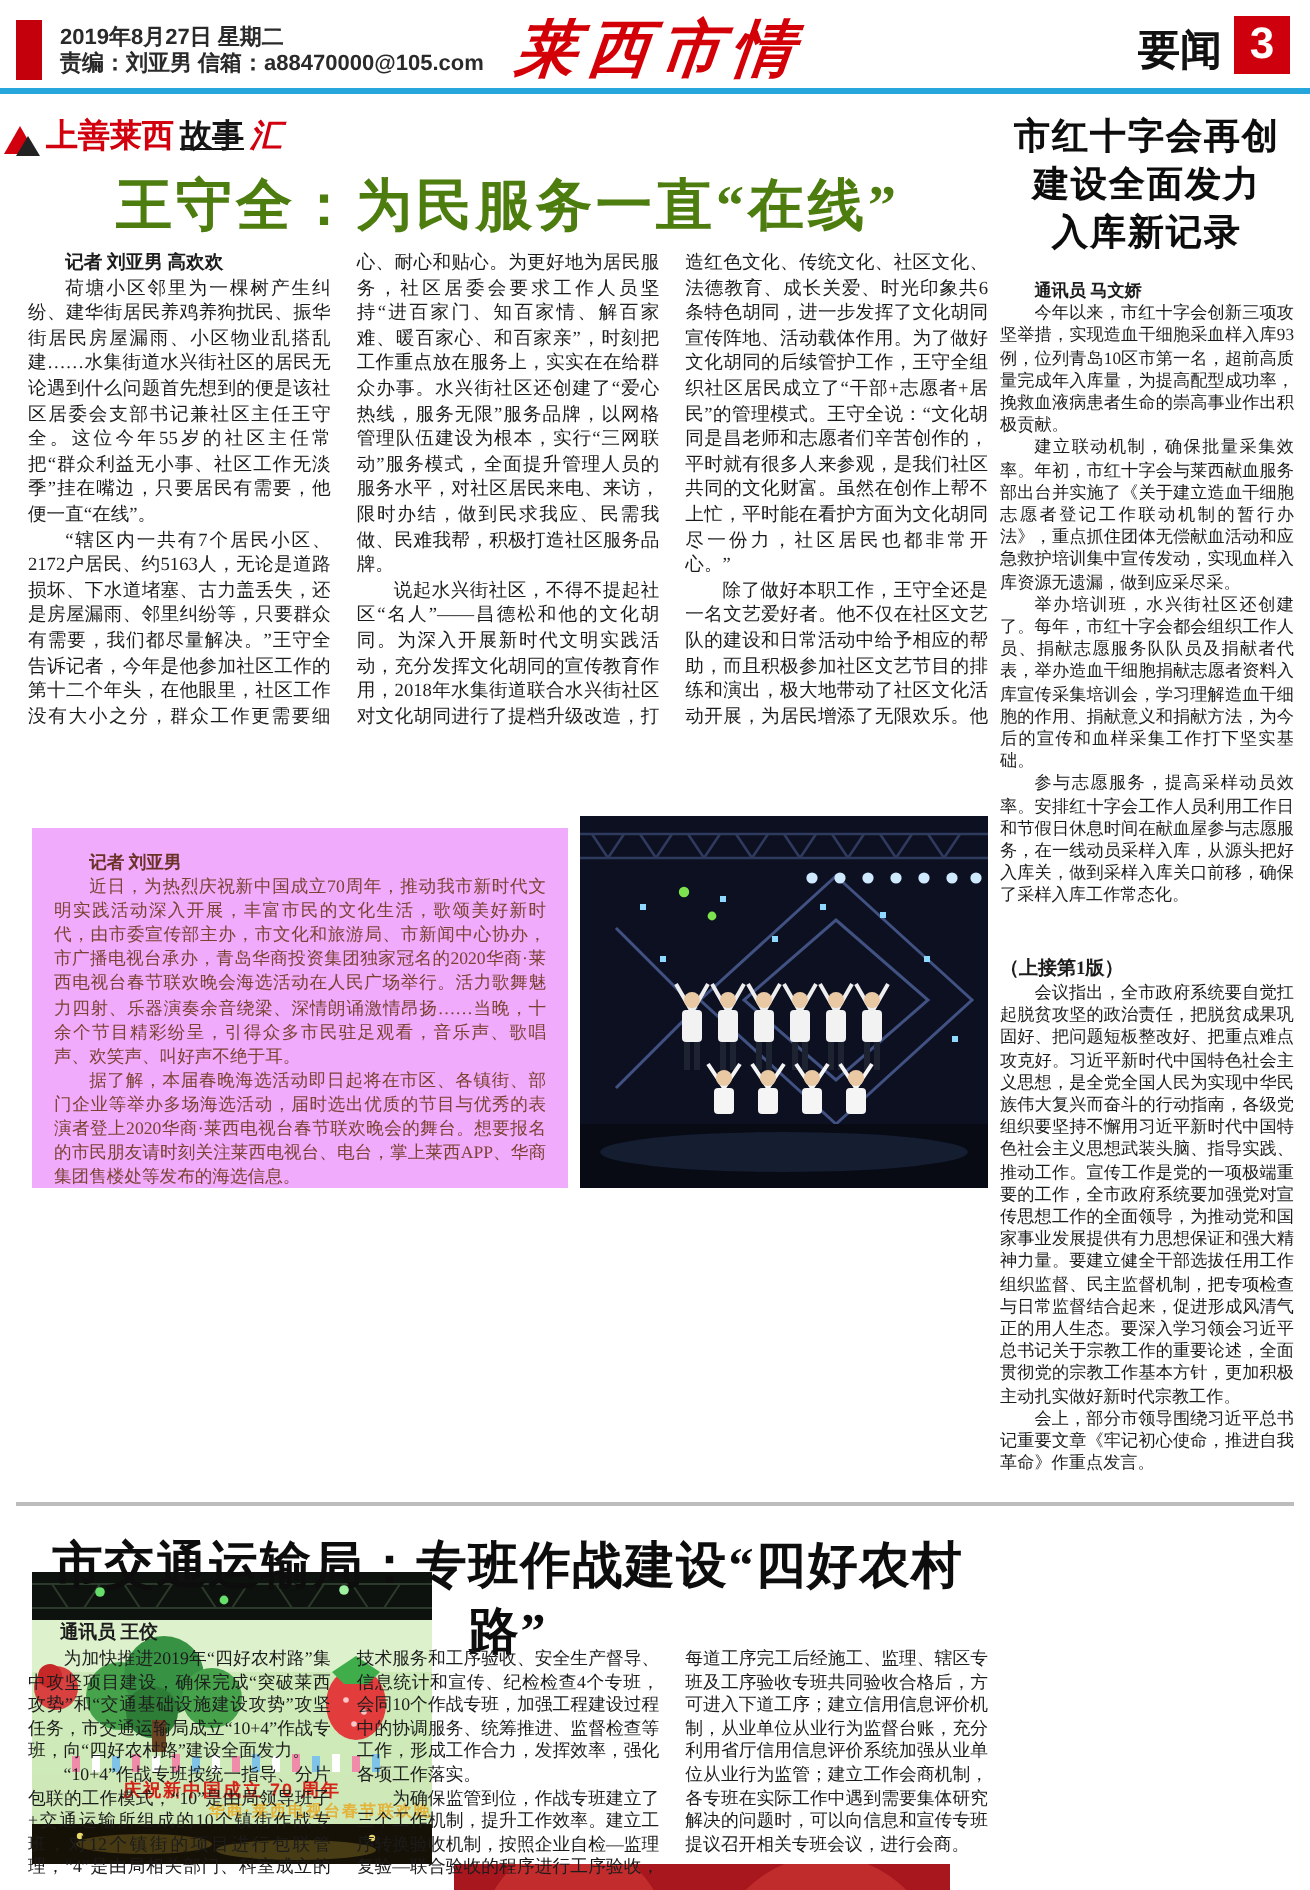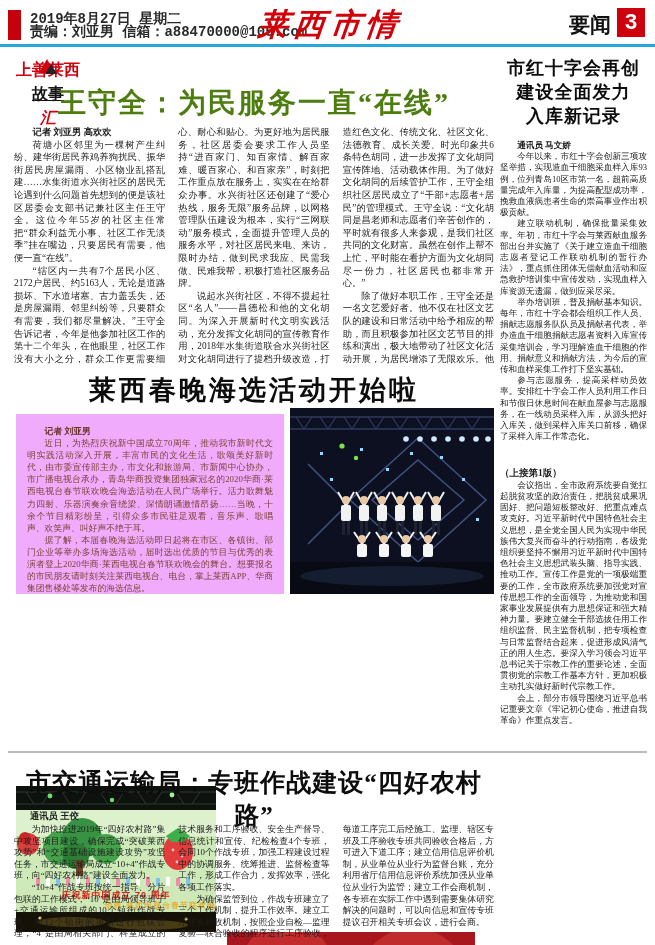--- a/index.html
+++ b/index.html
@@ -3,34 +3,34 @@
 <meta charset="utf-8">
 <style>
   html,body{margin:0;padding:0;background:#e9e9e9;}
   #page{position:relative;width:655px;height:945px;background:#ffffff;overflow:hidden;
         font-family:"Liberation Serif","DejaVu Serif",serif;color:#1c1c1c;}
   .abs{position:absolute;}
   p{margin:0;text-indent:2em;text-align:justify;}
 
   
   #red-bar{left:8px;top:10px;width:13px;height:30px;background:#c4000c;}
-  #date-block{left:30px;top:13px;font-family:Liberation Mono, monospace;font-weight:bold;
-              font-size:14px;line-height:12.5px;color:#2a2a2a;}
+  #date-block{left:30px;top:13px;font-family:Liberation Sans, sans-serif;font-weight:bold;
+              font-size:11px;line-height:12.5px;color:#2a2a2a;}
   #masthead{left:215px;top:4px;width:230px;text-align:center;font-size:31px;font-weight:900;
             color:#d30008;font-style:italic;letter-spacing:5px;transform:skewX(-6deg);}
   #section-label{right:44px;top:11px;font-family:"Liberation Sans",sans-serif;font-weight:900;
                  font-size:21px;color:#111;}
   #page-num{right:10px;top:8px;width:28px;height:29px;background:#ce000d;color:#fff;
             font-family:"Liberation Sans",sans-serif;font-weight:bold;font-size:22px;
             text-align:center;line-height:28px;}
   #cyan-rule{left:0;top:44px;width:655px;height:3px;background:#27a6dc;}
 
   
-  #badge{left:16px;top:57px;height:22px;display:flex;align-items:center;gap:3px;
-         font-family:"Liberation Sans",sans-serif;font-weight:900;font-size:16px;flex-direction:column;}
+  #badge{left:2px;top:57px;height:22px;display:flex;align-items:flex-end;gap:3px;
+         font-family:"Liberation Sans",sans-serif;font-weight:900;font-size:16px;}
   .badge-ico{width:18px;height:18px;position:relative;}
   .badge-ico span{position:absolute;}
   .b1{left:0;top:2px;border-left:8px solid transparent;border-right:8px solid transparent;border-bottom:14px solid #d2000e;}
   .b2{left:6px;top:7px;border-left:6px solid transparent;border-right:6px solid transparent;border-bottom:10px solid #222;}
   .badge-red{color:#d2000e;}
   .badge-blk{color:#151515;text-decoration:underline;}
   .badge-hui{color:#d2000e;font-style:italic;}
   #headline1{left:14px;top:84px;width:480px;text-align:center;font-size:28px;font-weight:900;
              letter-spacing:2px;color:#4d7c0f;}
   #story1-text{left:14px;top:126px;width:480px;height:248px;column-count:3;column-gap:13px;
@@ -99,21 +99,20 @@
   </div>
   <div class="abs" id="headline1">王守全：为民服务一直“在线”</div>
   <div class="abs" id="story1-text">
     <p class="byline">记者 刘亚男 高欢欢</p>
     <p>荷塘小区邻里为一棵树产生纠纷、建华街居民养鸡养狗扰民、振华街居民房屋漏雨、小区物业乱搭乱建……水集街道水兴街社区的居民无论遇到什么问题首先想到的便是该社区居委会支部书记兼社区主任王守全。这位今年55岁的社区主任常把“群众利益无小事、社区工作无淡季”挂在嘴边，只要居民有需要，他便一直“在线”。</p>
     <p>“辖区内一共有7个居民小区、2172户居民、约5163人，无论是道路损坏、下水道堵塞、古力盖丢失，还是房屋漏雨、邻里纠纷等，只要群众有需要，我们都尽量解决。”王守全告诉记者，今年是他参加社区工作的第十二个年头，在他眼里，社区工作没有大小之分，群众工作更需要细心、耐心和贴心。为更好地为居民服务，社区居委会要求工作人员坚持“进百家门、知百家情、解百家难、暖百家心、和百家亲”，时刻把工作重点放在服务上，实实在在给群众办事。水兴街社区还创建了“爱心热线，服务无限”服务品牌，以网格管理队伍建设为根本，实行“三网联动”服务模式，全面提升管理人员的服务水平，对社区居民来电、来访，限时办结，做到民求我应、民需我做、民难我帮，积极打造社区服务品牌。</p>
     <p>说起水兴街社区，不得不提起社区“名人”——昌德松和他的文化胡同。为深入开展新时代文明实践活动，充分发挥文化胡同的宣传教育作用，2018年水集街道联合水兴街社区对文化胡同进行了提档升级改造，打造红色文化、传统文化、社区文化、法德教育、成长关爱、时光印象共6条特色胡同，进一步发挥了文化胡同宣传阵地、活动载体作用。为了做好文化胡同的后续管护工作，王守全组织社区居民成立了“干部+志愿者+居民”的管理模式。王守全说：“文化胡同是昌老师和志愿者们辛苦创作的，平时就有很多人来参观，是我们社区共同的文化财富。虽然在创作上帮不上忙，平时能在看护方面为文化胡同尽一份力，社区居民也都非常开心。”</p>
     <p>除了做好本职工作，王守全还是一名文艺爱好者。他不仅在社区文艺队的建设和日常活动中给予相应的帮助，而且积极参加社区文艺节目的排练和演出，极大地带动了社区文化活动开展，为居民增添了无限欢乐。他还参与编创了天津快板《婆婆夸媳妇》《喜迎十九大，盛赞家乡新变化》等节目，展现出新时代文明实践在水兴街社区的开花结果。</p>
   </div>
 
-  <div class="abs" id="headline2">莱西春晚海选活动开始啦</div>
   <div class="abs" id="yellow-box">
     <p class="byline">记者 刘亚男</p>
     <p>近日，为热烈庆祝新中国成立70周年，推动我市新时代文明实践活动深入开展，丰富市民的文化生活，歌颂美好新时代，由市委宣传部主办，市文化和旅游局、市新闻中心协办，市广播电视台承办，青岛华商投资集团独家冠名的2020华商·莱西电视台春节联欢晚会海选活动在人民广场举行。活力歌舞魅力四射、乐器演奏余音绕梁、深情朗诵激情昂扬……当晚，十余个节目精彩纷呈，引得众多市民驻足观看，音乐声、歌唱声、欢笑声、叫好声不绝于耳。</p>
     <p>据了解，本届春晚海选活动即日起将在市区、各镇街、部门企业等举办多场海选活动，届时选出优质的节目与优秀的表演者登上2020华商·莱西电视台春节联欢晚会的舞台。想要报名的市民朋友请时刻关注莱西电视台、电台，掌上莱西APP、华商集团售楼处等发布的海选信息。</p>
   </div>
 
   <div class="abs photo" id="photo-stage">
     <svg class="ph-svg" viewBox="0 0 204 186" preserveAspectRatio="none">
       <rect width="204" height="186" fill="#0c1020"></rect>
       <g stroke="#2e3a5e" stroke-width="1.3" fill="none">
@@ -364,21 +363,21 @@
   <div class="abs" id="right-col">
     <div id="rc-title">
       <div>市红十字会再创</div>
       <div>建设全面发力</div>
       <div>入库新记录</div>
     </div>
     <div id="rc-body">
       <p class="byline">通讯员 马文娇</p>
       <p>今年以来，市红十字会创新三项攻坚举措，实现造血干细胞采血样入库93例，位列青岛10区市第一名，超前高质量完成年入库量，为提高配型成功率，挽救血液病患者生命的崇高事业作出积极贡献。</p>
       <p>建立联动机制，确保批量采集效率。年初，市红十字会与莱西献血服务部出台并实施了《关于建立造血干细胞志愿者登记工作联动机制的暂行办法》，重点抓住团体无偿献血活动和应急救护培训集中宣传发动，实现血样入库资源无遗漏，做到应采尽采。</p>
-      <p>举办培训班，普及捐献基本知识。每年，市红十字会都会组织工作人员、捐献志愿服务队队员及捐献者代表，举办造血干细胞捐献志愿者资料入库宣传采集培训会，学习理解造血干细胞的作用、捐献意义和捐献方法，为今后的宣传和血样采集工作打下坚实基础。</p>
+      <p>举办培训班，水兴街社区还创建了。每年，市红十字会都会组织工作人员、捐献志愿服务队队员及捐献者代表，举办造血干细胞捐献志愿者资料入库宣传采集培训会，学习理解造血干细胞的作用、捐献意义和捐献方法，为今后的宣传和血样采集工作打下坚实基础。</p>
       <p>参与志愿服务，提高采样动员效率。安排红十字会工作人员利用工作日和节假日休息时间在献血屋参与志愿服务，在一线动员采样入库，从源头把好入库关，做到采样入库关口前移，确保了采样入库工作常态化。</p>
     </div>
     <div id="jump">
       <p id="jump-label">（上接第1版）</p>
       <p>会议指出，全市政府系统要自觉扛起脱贫攻坚的政治责任，把脱贫成果巩固好、把问题短板整改好、把重点难点攻克好。习近平新时代中国特色社会主义思想，是全党全国人民为实现中华民族伟大复兴而奋斗的行动指南，各级党组织要坚持不懈用习近平新时代中国特色社会主义思想武装头脑、指导实践、推动工作。宣传工作是党的一项极端重要的工作，全市政府系统要加强党对宣传思想工作的全面领导，为推动党和国家事业发展提供有力思想保证和强大精神力量。要建立健全干部选拔任用工作组织监督、民主监督机制，把专项检查与日常监督结合起来，促进形成风清气正的用人生态。要深入学习领会习近平总书记关于宗教工作的重要论述，全面贯彻党的宗教工作基本方针，更加积极主动扎实做好新时代宗教工作。</p>
       <p>会上，部分市领导围绕习近平总书记重要文章《牢记初心使命，推进自我革命》作重点发言。</p>
     </div>
   </div>
 
   <div class="abs" id="divider"></div>

